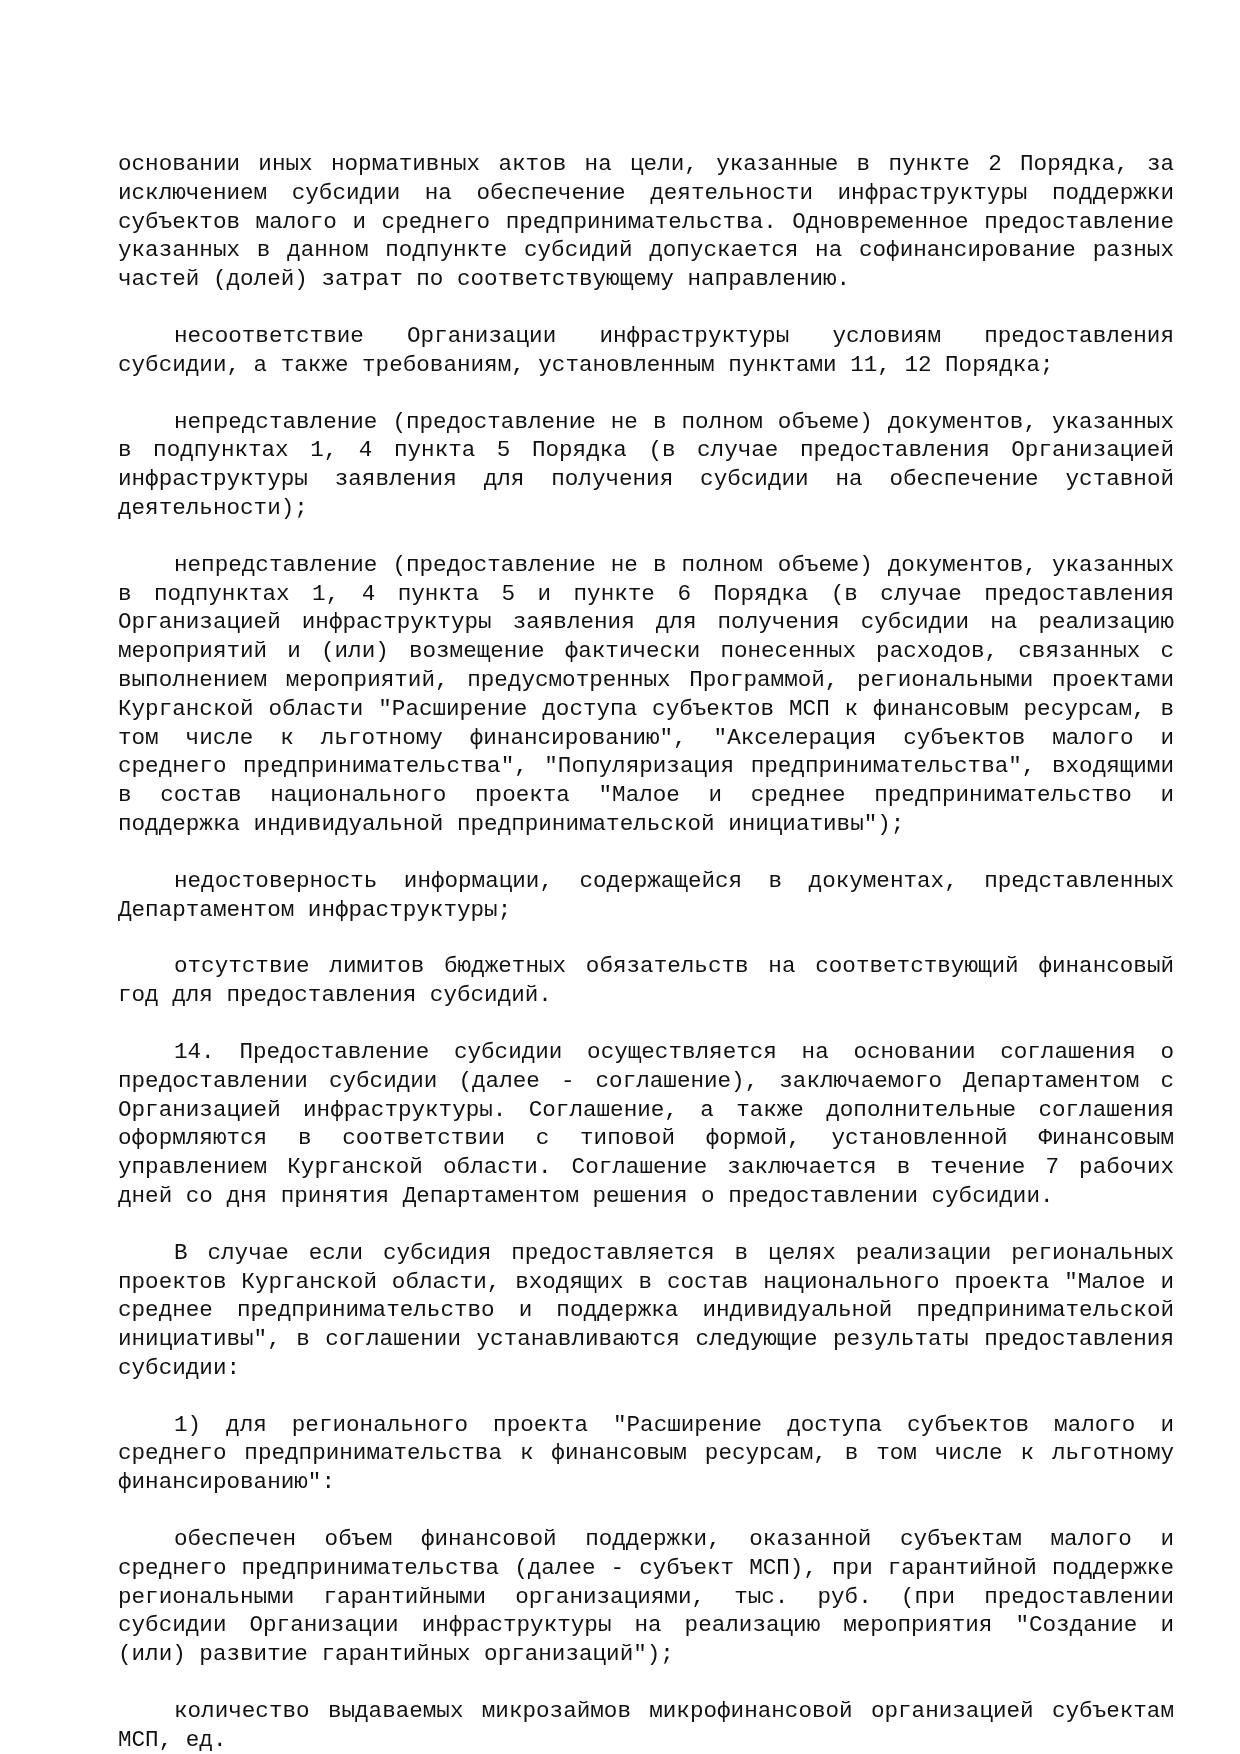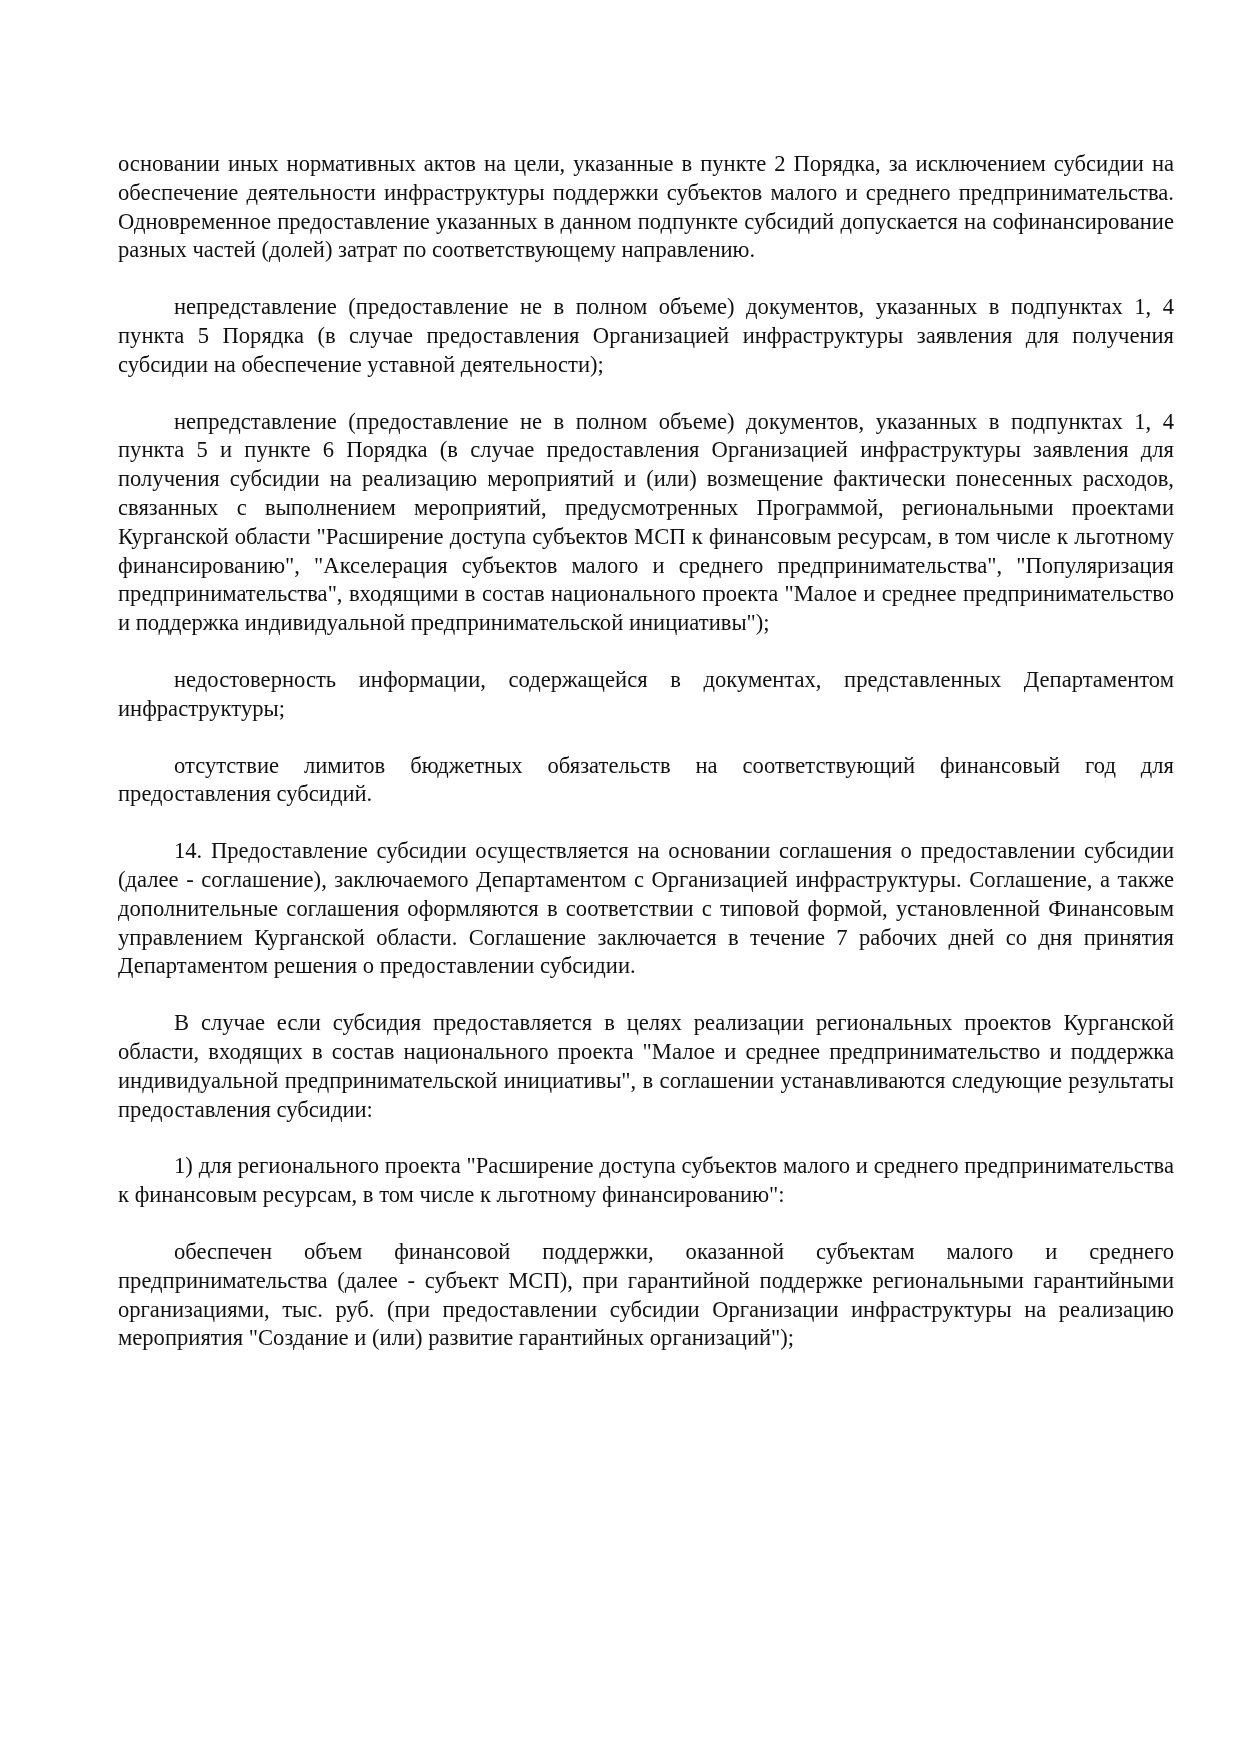--- a/index.html
+++ b/index.html
@@ -11,21 +11,21 @@
       width: 1240px;
       height: 1754px;
       position: relative;
       overflow: hidden;
     }
     .page {
       position: absolute;
       left: 118px;
       top: 150px;
       width: 1056px;
-      font-family: Liberation Serif, serif;
+      font-family: Liberation Mono, monospace;
       font-size: 22.6px;
       line-height: 28.8px;
       color: #111111;
     }
     .para {
       margin: 0 0 28px 0;
       text-align: justify;
       text-indent: 56px;
     }
     .para.no-indent {
@@ -33,21 +33,23 @@
     }
     .para.tight {
       margin-bottom: 0;
     }
   </style>
 </head>
 <body>
 
 <div class="page">
   <p class="para no-indent">основании иных нормативных актов на цели, указанные в пункте 2 Порядка, за исключением субсидии на обеспечение деятельности инфраструктуры поддержки субъектов малого и среднего предпринимательства. Одновременное предоставление указанных в данном подпункте субсидий допускается на софинансирование разных частей (долей) затрат по соответствующему направлению.</p>
+  <p class="para">несоответствие Организации инфраструктуры условиям предоставления субсидии, а также требованиям, установленным пунктами 11, 12 Порядка;</p>
   <p class="para">непредставление (предоставление не в полном объеме) документов, указанных в подпунктах 1, 4 пункта 5 Порядка (в случае предоставления Организацией инфраструктуры заявления для получения субсидии на обеспечение уставной деятельности);</p>
   <p class="para">непредставление (предоставление не в полном объеме) документов, указанных в подпунктах 1, 4 пункта 5 и пункте 6 Порядка (в случае предоставления Организацией инфраструктуры заявления для получения субсидии на реализацию мероприятий и (или) возмещение фактически понесенных расходов, связанных с выполнением мероприятий, предусмотренных Программой, региональными проектами Курганской области "Расширение доступа субъектов МСП к финансовым ресурсам, в том числе к льготному финансированию", "Акселерация субъектов малого и среднего предпринимательства", "Популяризация предпринимательства", входящими в состав национального проекта "Малое и среднее предпринимательство и поддержка индивидуальной предпринимательской инициативы");</p>
   <p class="para">недостоверность информации, содержащейся в документах, представленных Департаментом инфраструктуры;</p>
   <p class="para">отсутствие лимитов бюджетных обязательств на соответствующий финансовый год для предоставления субсидий.</p>
   <p class="para">14. Предоставление субсидии осуществляется на основании соглашения о предоставлении субсидии (далее - соглашение), заключаемого Департаментом с Организацией инфраструктуры. Соглашение, а также дополнительные соглашения оформляются в соответствии с типовой формой, установленной Финансовым управлением Курганской области. Соглашение заключается в течение 7 рабочих дней со дня принятия Департаментом решения о предоставлении субсидии.</p>
   <p class="para">В случае если субсидия предоставляется в целях реализации региональных проектов Курганской области, входящих в состав национального проекта "Малое и среднее предпринимательство и поддержка индивидуальной предпринимательской инициативы", в соглашении устанавливаются следующие результаты предоставления субсидии:</p>
   <p class="para">1) для регионального проекта "Расширение доступа субъектов малого и среднего предпринимательства к финансовым ресурсам, в том числе к льготному финансированию":</p>
   <p class="para">обеспечен объем финансовой поддержки, оказанной субъектам малого и среднего предпринимательства (далее - субъект МСП), при гарантийной поддержке региональными гарантийными организациями, тыс. руб. (при предоставлении субсидии Организации инфраструктуры на реализацию мероприятия "Создание и (или) развитие гарантийных организаций");</p>
+  <p class="para tight">количество выдаваемых микрозаймов микрофинансовой организацией субъектам МСП, ед.</p>
 </div>
 
 </body></html>

